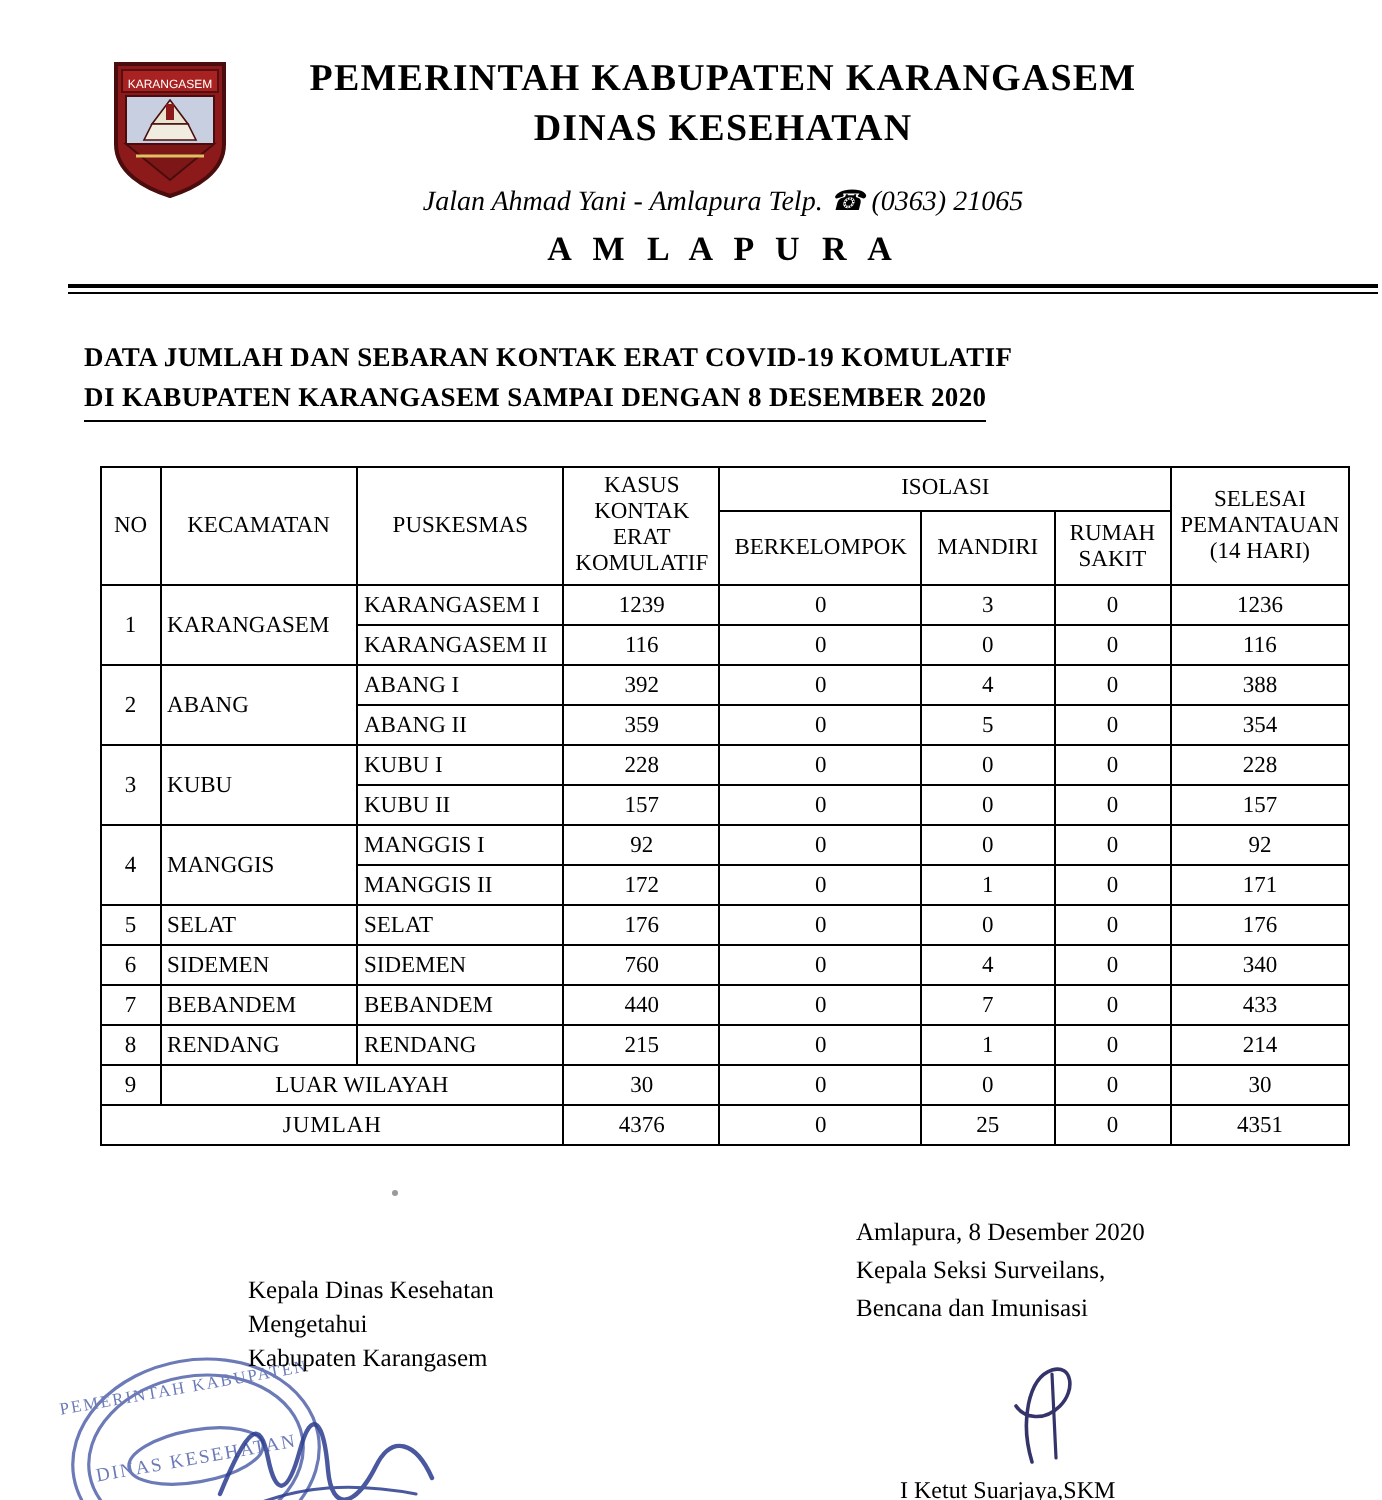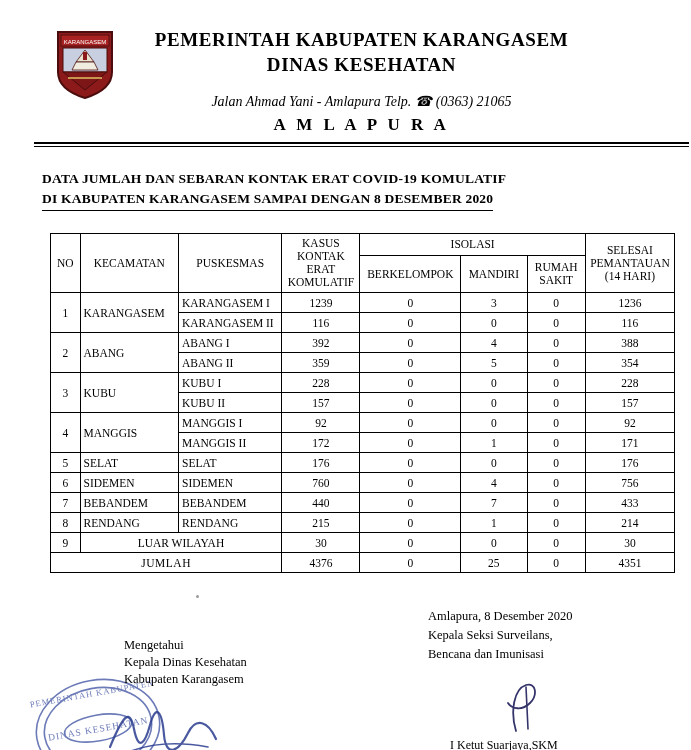--- a/index.html
+++ b/index.html
@@ -360,21 +360,21 @@
         </tr>
 
         <tr class="r">
           <td class="rowno">6</td>
           <td class="kec">SIDEMEN</td>
           <td class="l">SIDEMEN</td>
           <td class="c">760</td>
           <td class="c">0</td>
           <td class="c">4</td>
           <td class="c">0</td>
-          <td class="c">756</td>
+          <td class="c">340</td>
         </tr>
 
         <tr class="r">
           <td class="rowno">7</td>
           <td class="kec">BEBANDEM</td>
           <td class="l">BEBANDEM</td>
           <td class="c">440</td>
           <td class="c">0</td>
           <td class="c">7</td>
           <td class="c">0</td>
@@ -439,22 +439,22 @@
     </div>
 
     <div class="scribble-right">
       <svg width="90" height="60" viewBox="0 0 90 60">
         <path d="M30 54 C24 34 28 12 40 8 C50 5 52 18 44 26 C36 34 26 32 22 26" fill="none" stroke="#1f1f5a" stroke-width="1.8" stroke-linecap="round"></path>
         <path d="M40 10 L42 52" fill="none" stroke="#1f1f5a" stroke-width="1.6" stroke-linecap="round"></path>
       </svg>
     </div>
 
     <div class="sig-left">
+      <div>Kepala Dinas Kesehatan</div>
       <div>Mengetahui</div>
-      <div>Kepala Dinas Kesehatan</div>
       <div>Kabupaten Karangasem</div>
     </div>
 
     <div class="sig-right">
       <div class="place-date">Amlapura, 8 Desember 2020</div>
       <div>Kepala Seksi Surveilans,</div>
       <div>Bencana dan Imunisasi</div>
     </div>
 
 

